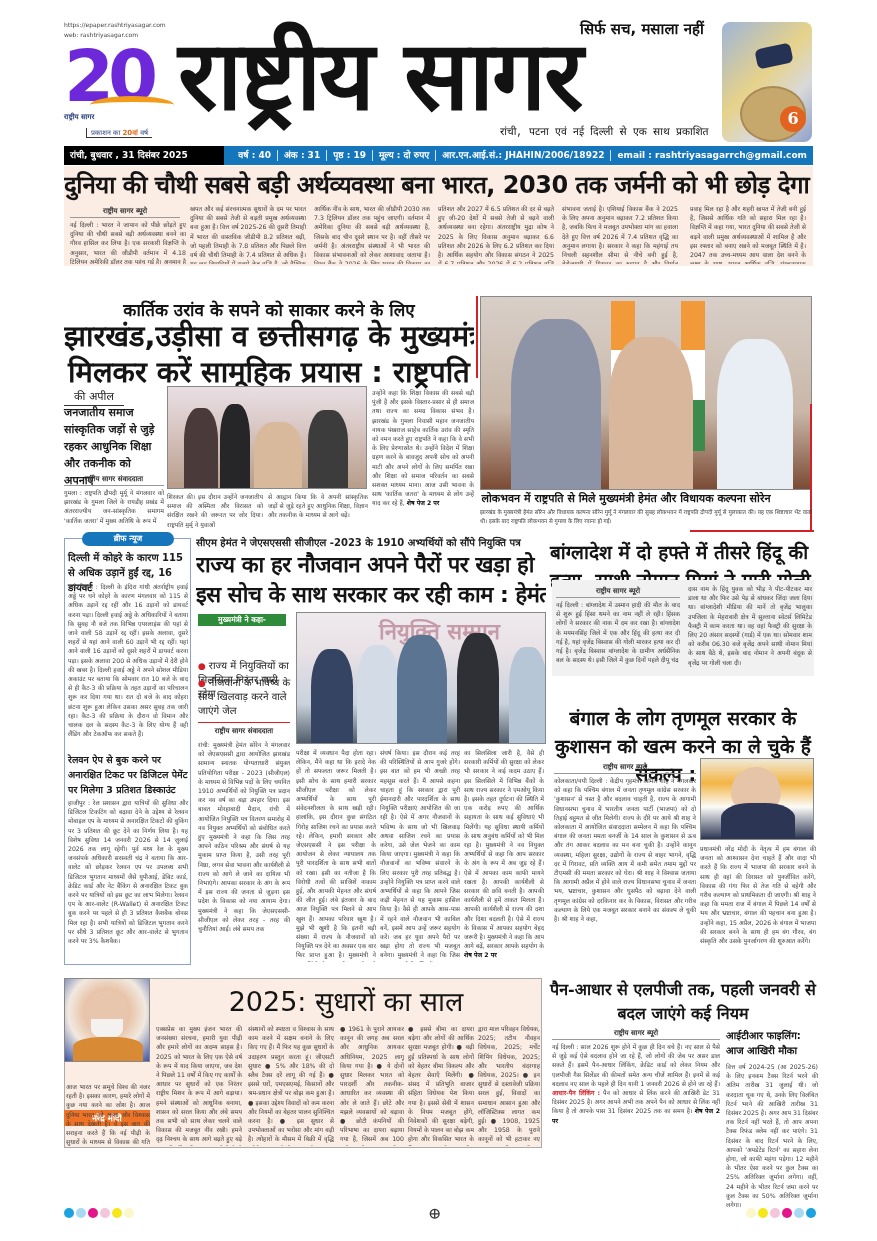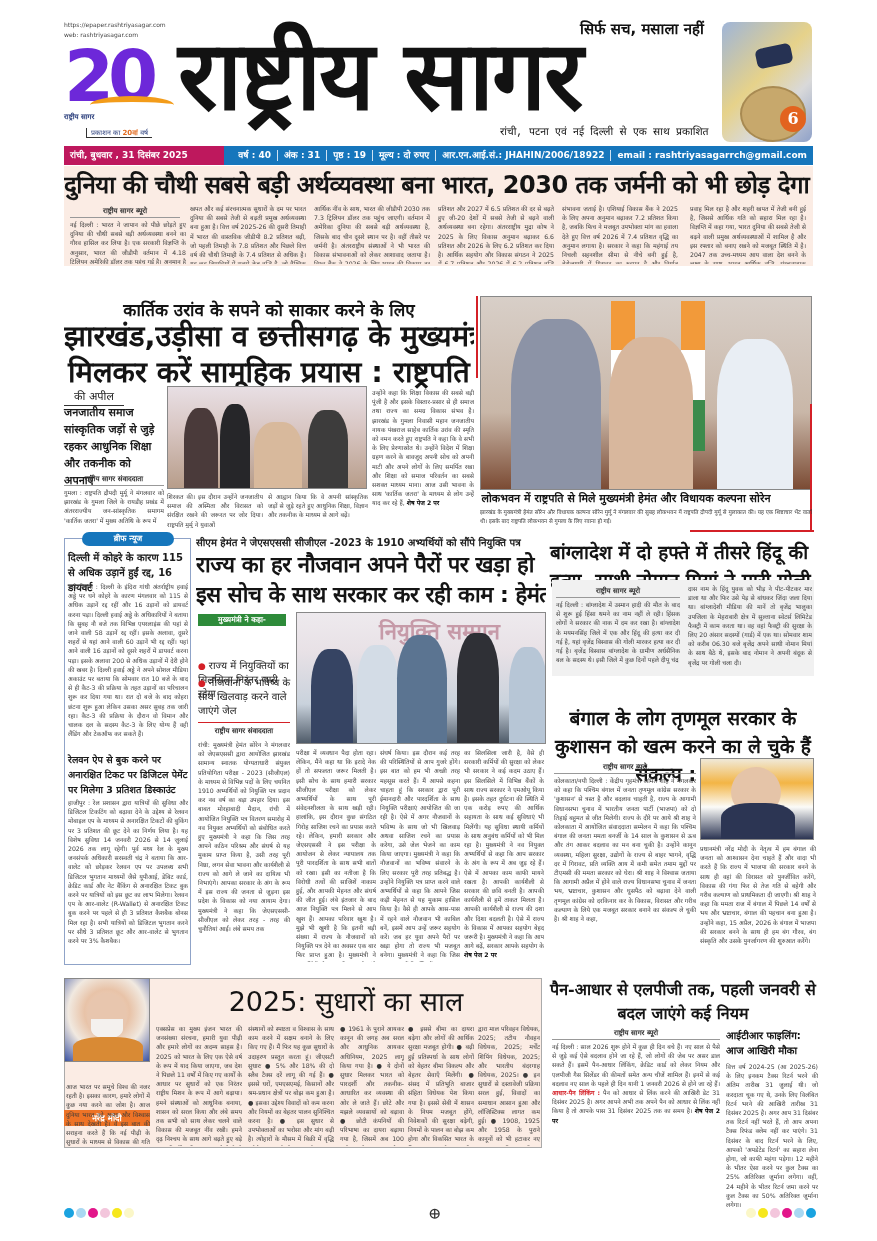--- a/index.html
+++ b/index.html
@@ -23,21 +23,21 @@
   #logo-tag b { color: #e26b1f; margin-top: 32px; }
   #mast-title { left: 178px; top: 20px; font-family: "DejaVu Sans", sans-serif; font-weight: bold; font-size: 96px; line-height: 112px; letter-spacing: -2px; color: #121212; white-space: nowrap; }
   #slogan { left: 580px; top: 18px; font-family: "DejaVu Sans", sans-serif; font-weight: bold; font-size: 15px; color: #111; }
   #pub-line { left: 500px; top: 124px; font-family: Liberation Mono, monospace; font-size: 10.5px; color: #111; }
   #promo { left: 722px; top: 22px; width: 90px; height: 120px; border-radius: 8px; background: linear-gradient(135deg,#9fb5d8 0%,#e6d28a 45%,#d9d9d9 70%,#8fa1c8 100%); overflow: hidden; }
   #promo .coin { position: absolute; left: 18px; top: 64px; width: 66px; height: 56px; border-radius: 50%; background: #c7a86c; border: 2px solid #a88a52; }
   #promo .num6 { position: absolute; right: 6px; bottom: 10px; width: 26px; height: 26px; border-radius: 50%; background: #e2631f; color: #fff; font-size: 16px; font-weight: bold; text-align: center; line-height: 26px; font-family: "DejaVu Serif", serif; }
   #promo .hands { position: absolute; left: 34px; top: 24px; width: 36px; height: 20px; background: #263253; border-radius: 6px; transform: rotate(-12deg); }
 
   #infobar { left: 64px; top: 146px; width: 749px; height: 19px; background: #1676bc; display: flex; align-items: center; font-family: "DejaVu Sans", sans-serif; font-size: 9px; color: #fff; font-weight: bold; }
-  #infobar .date { background: #be185d; height: 19px; line-height: 19px; padding: 0 10px 0 6px; width: 196px; white-space: nowrap; }
+  #infobar .date { background: #000000; height: 19px; line-height: 19px; padding: 0 10px 0 6px; width: 196px; white-space: nowrap; }
   #infobar .cell { padding: 0 6px; border-right: 1px solid #cfe2f2; line-height: 11px; white-space: nowrap; }
   #infobar .cell:last-child { border-right: none; }
 
   
   #lead-band { left: 64px; top: 166px; width: 749px; height: 100px; background: #fbece4; }
   #lead-head { left: 64px; top: 168px; width: 749px; font-size: 24px; line-height: 34px; text-align: center; letter-spacing: -0.5px; }
   .lead-col { top: 204px; width: 116px; height: 60px; }
 
   
   #kartik-kicker { left: 64px; top: 298px; width: 410px; font-size: 17px; text-align: center; }

